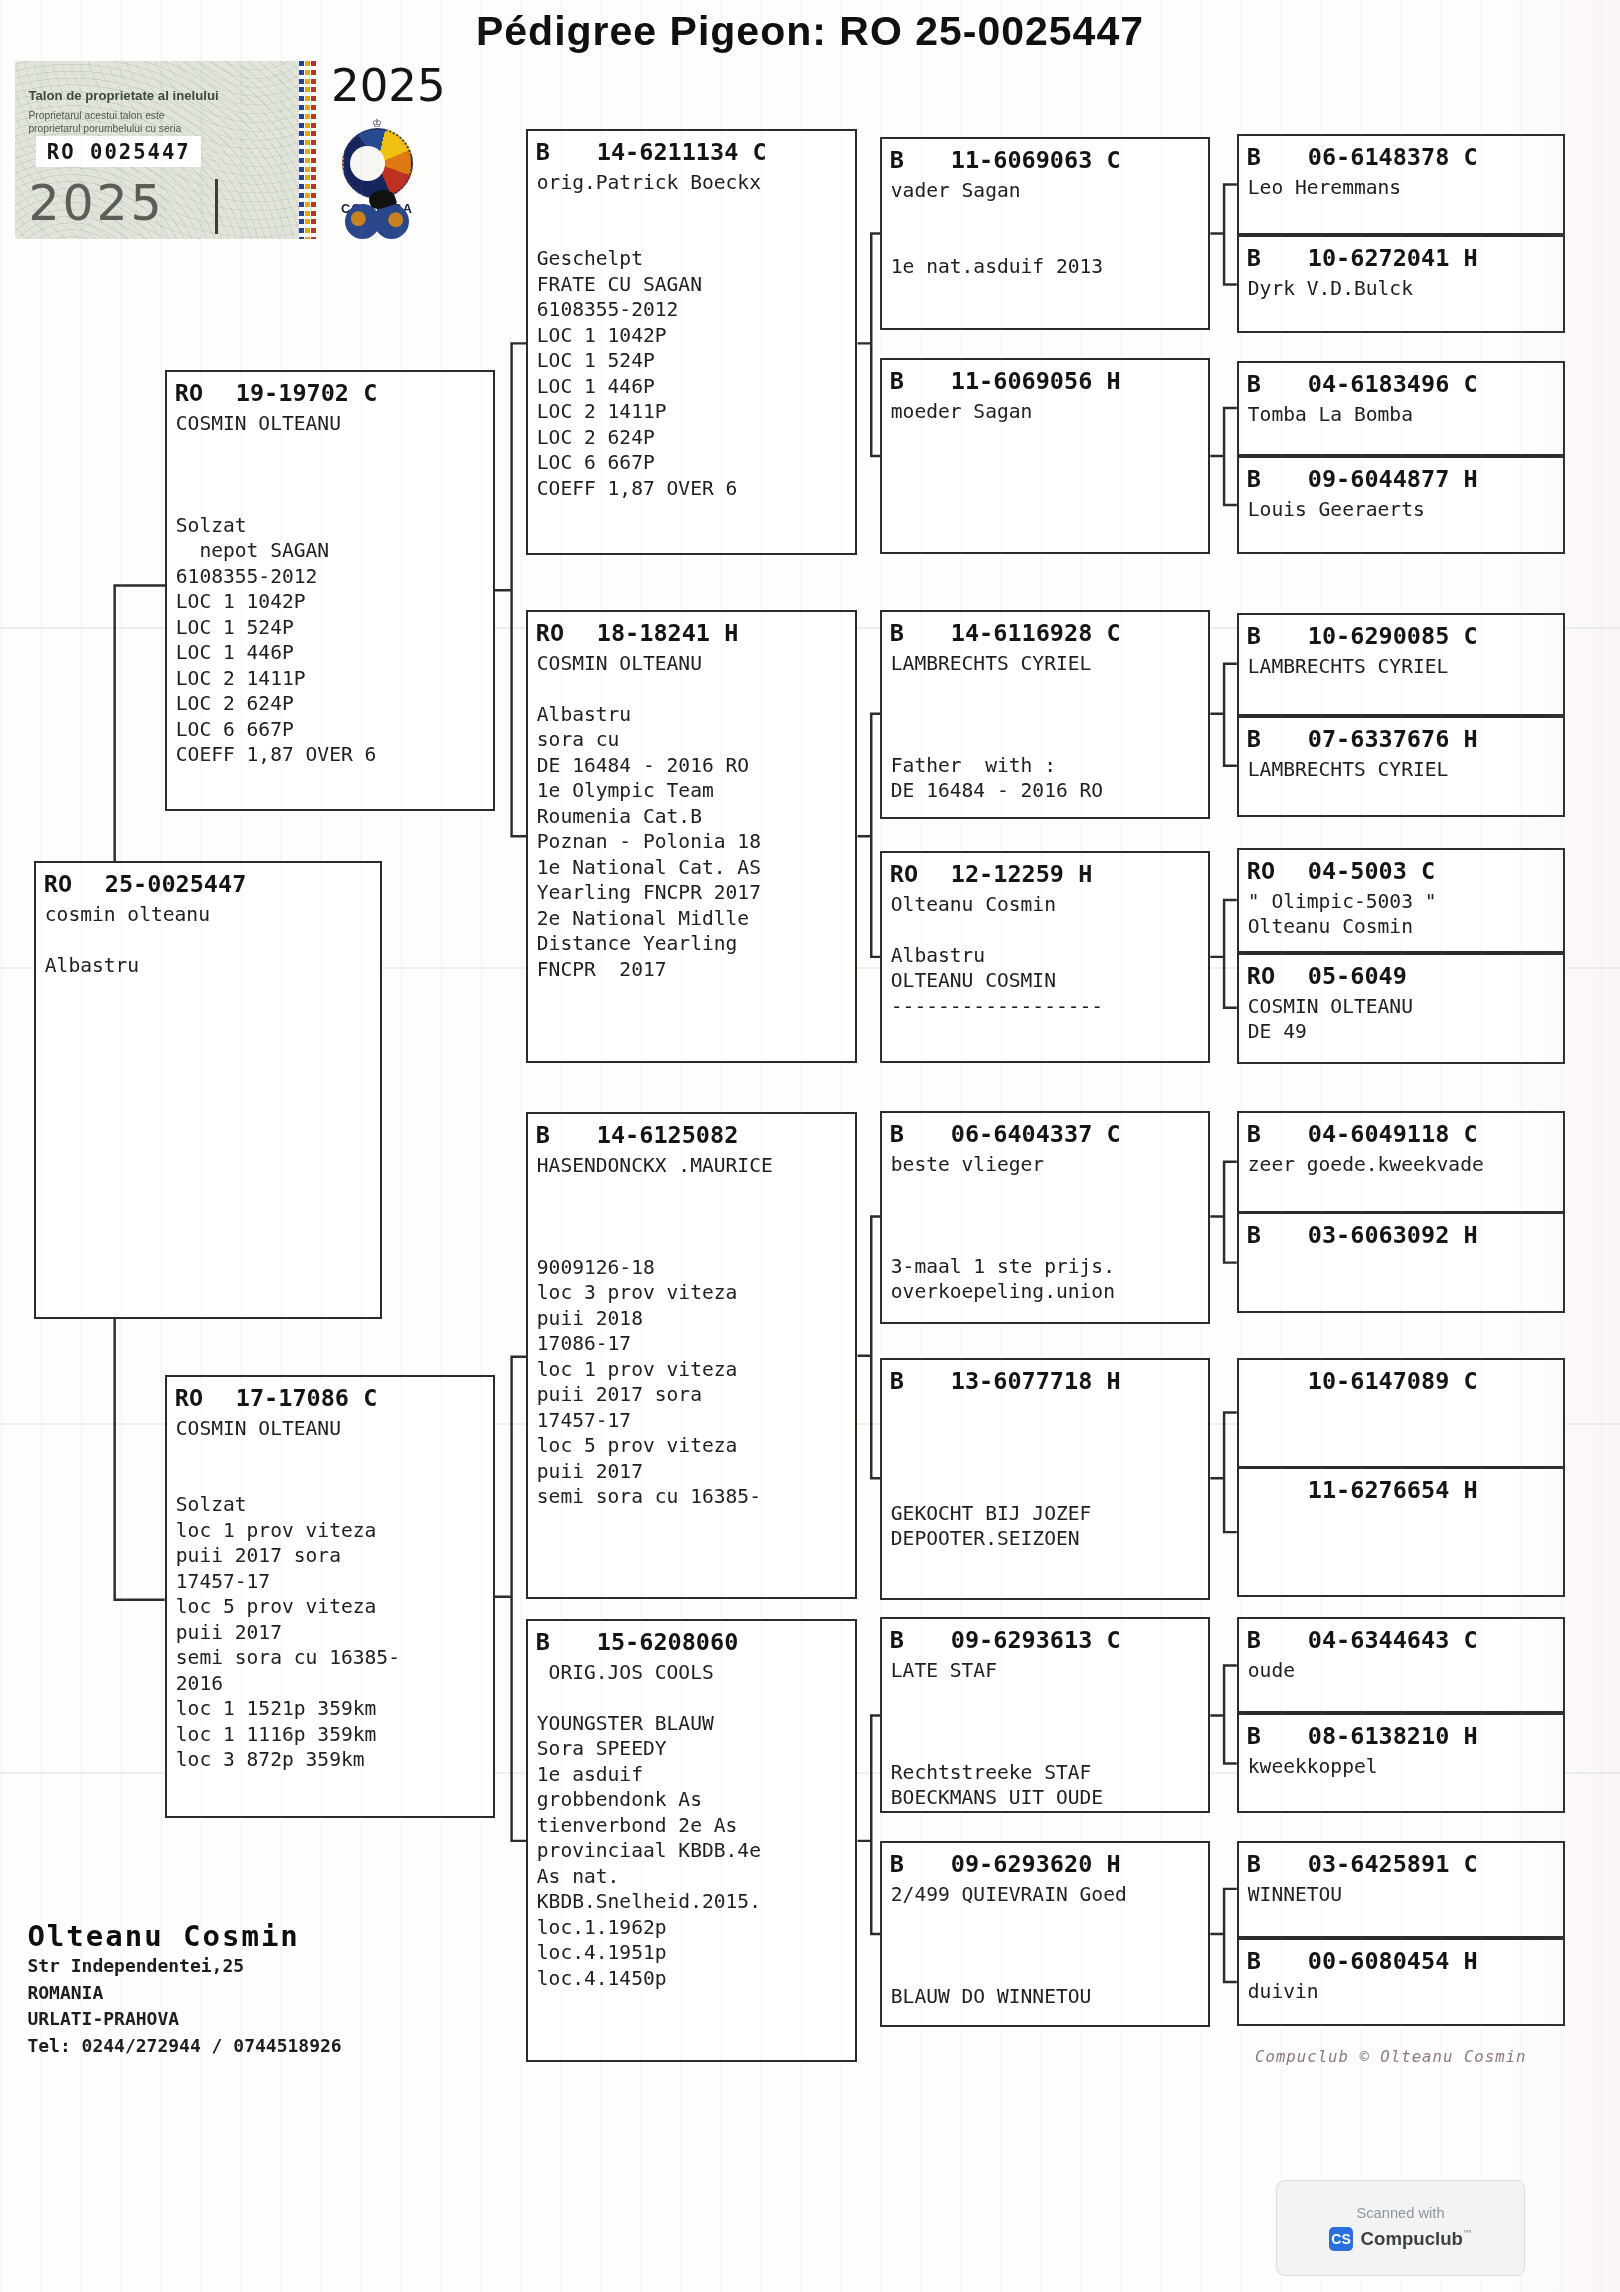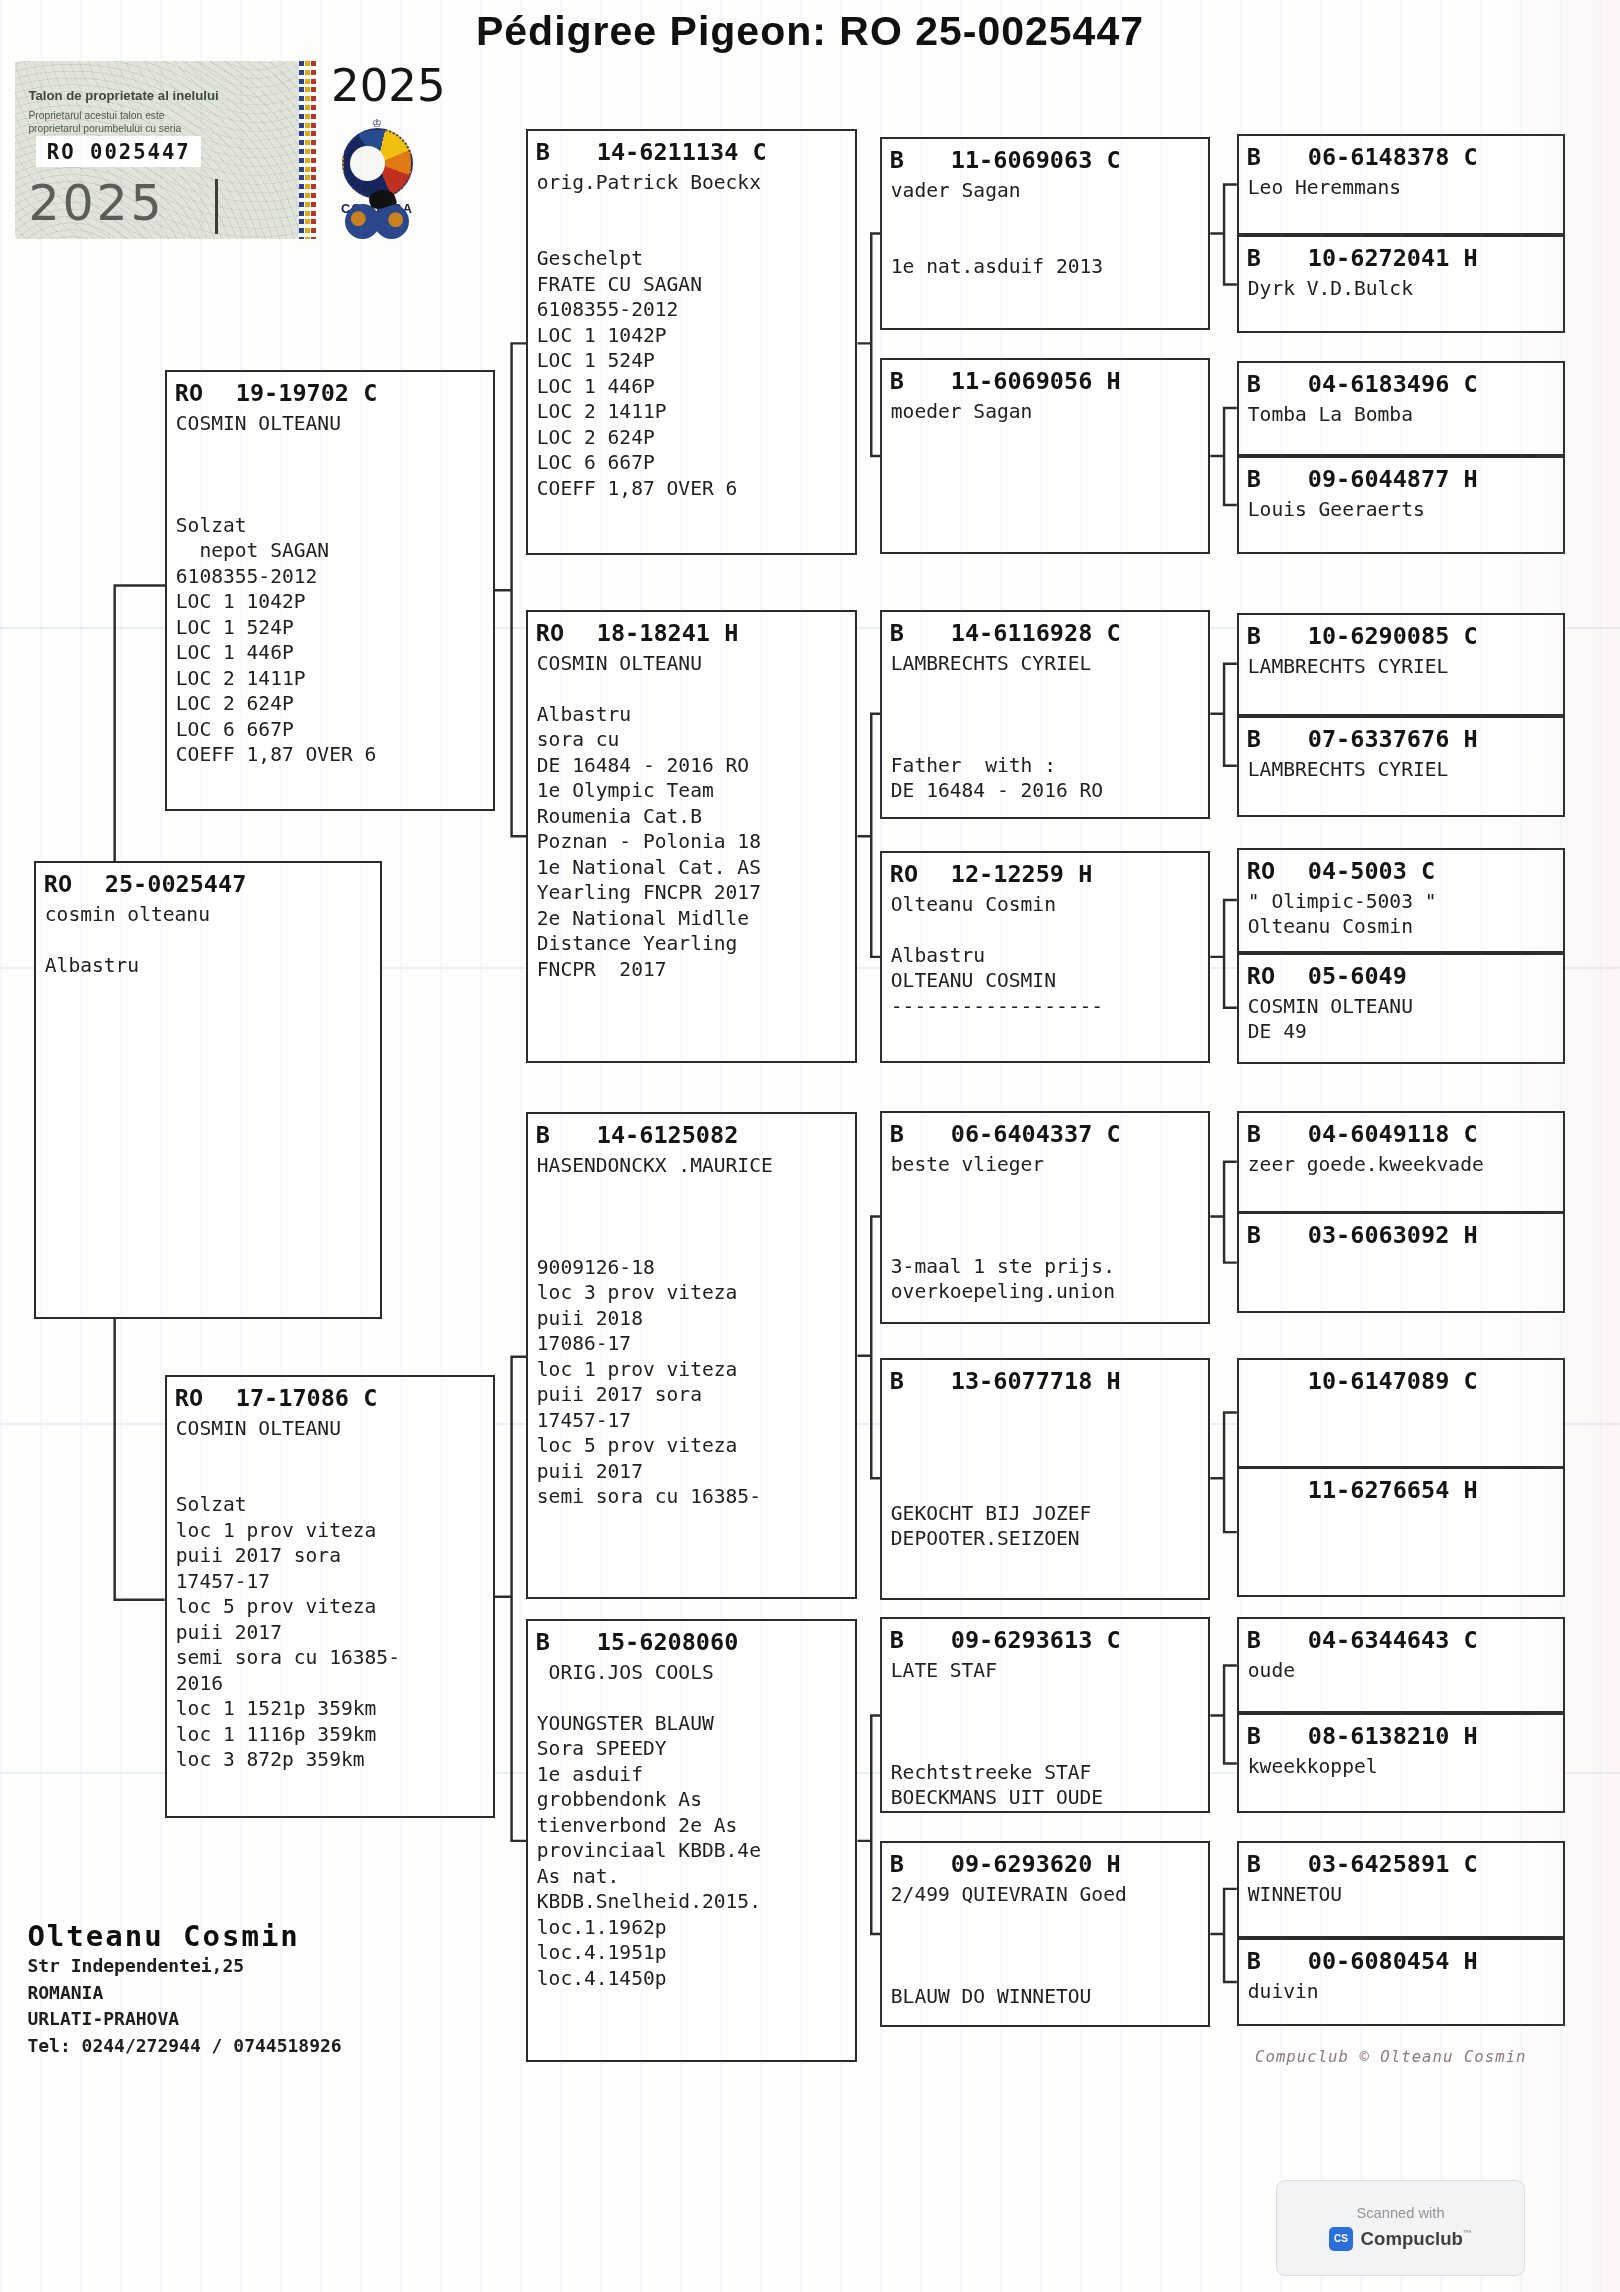--- a/index.html
+++ b/index.html
@@ -70,21 +70,21 @@
      letter-spacing:1px;color:#90797b;}
 
   
   #scanner-badge{position:absolute;left:1276px;top:2180px;width:247px;height:94px;
      background:#f2f3f4;border:1px solid #dadcdd;border-radius:8.8px;z-index:60;
      display:flex;flex-direction:column;align-items:center;justify-content:center;gap:5.9px;
      font-family:"Liberation Sans",sans-serif;}
   #scanner-badge .cap{font-size:14.7px;color:#8f959b;}
   #scanner-badge .brandrow{display:flex;align-items:center;gap:7.8px;}
   #scanner-badge .csicon{width:23.5px;height:23.5px;border-radius:4.9px;background:#2a6fdb;color:#fff;
-     font-weight:bold;font-size:10px;display:flex;align-items:center;justify-content:center;}
+     font-weight:bold;font-size:14px;display:flex;align-items:center;justify-content:center;}
   #scanner-badge .brand{font-weight:bold;font-size:18.6px;color:#3c4043;}
   #scanner-badge .tm{font-size:8.8px;color:#9aa0a6;vertical-align:top;}
 </style>
 </head>
 <body>
 
 <div id="page">
 
   <h1 id="title">Pédigree Pigeon: RO  25-0025447</h1>
 

